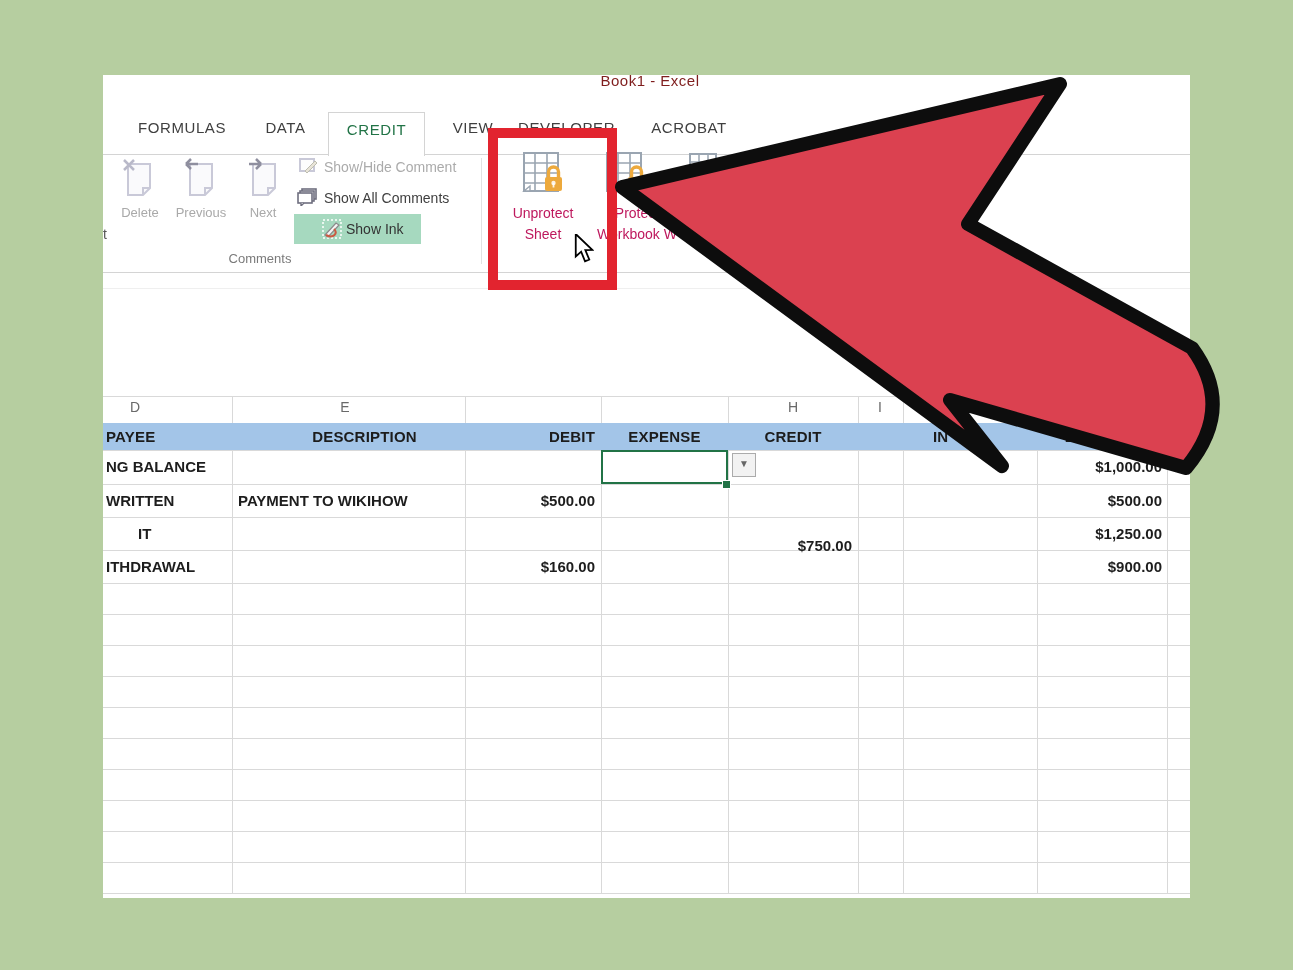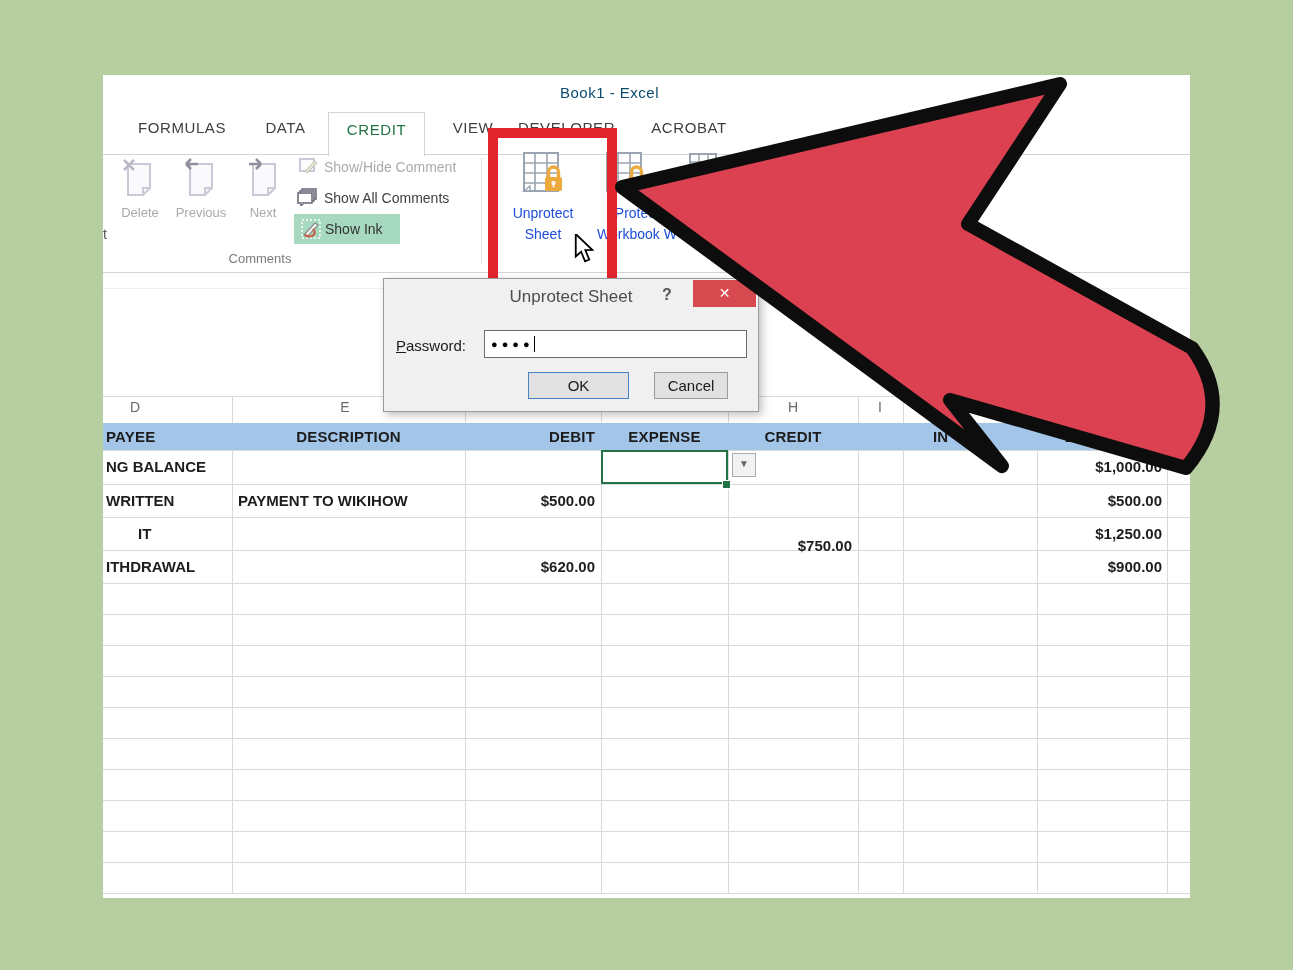--- a/index.html
+++ b/index.html
@@ -1,37 +1,37 @@
 <!DOCTYPE html>
 <html><head>
 <meta charset="utf-8">
 <style>
   html,body{margin:0;padding:0;}
   body{font-family:"Liberation Sans", sans-serif;}
   #app{position:relative;width:1293px;height:970px;background:#b6cea0;overflow:hidden;}
   .shot{position:absolute;left:103px;top:75px;width:1087px;height:823px;background:#ffffff;}
   .abs{position:absolute;}
   
-  .win-title{left:560px;top:84px;width:180px;text-align:left;font-size:15px;color:#0c4a6e;letter-spacing:.5px;}
+  .win-title{left:560px;top:72px;width:180px;text-align:center;font-size:15px;color:#7f1d1d;letter-spacing:.5px;}
   
   .tab{top:119px;height:24px;font-size:15px;color:#3f3f3f;text-align:center;letter-spacing:.6px;}
   .tabline{left:103px;top:154px;width:1087px;height:1px;background:#d4d4d4;}
   .tab-active-box{left:328px;top:112px;width:95px;height:43px;background:#fff;border:1px solid #d4d4d4;border-bottom:none;z-index:2;}
   .tab-active-box span{display:block;margin-top:8px;font-size:15px;color:#217346;letter-spacing:.6px;text-align:center;}
   
   .rlabel{font-size:13px;color:#a9a9a9;text-align:center;}
   .rtext{font-size:14px;}
   .grouplbl{left:210px;top:251px;width:100px;text-align:center;font-size:13px;color:#7a7a7a;}
   .vsep{left:481px;top:158px;width:1px;height:106px;background:#e2e2e2;}
   .ribbon-bottom{left:103px;top:272px;width:1087px;height:1px;background:#d4d4d4;}
   .ribbon-bottom2{left:103px;top:288px;width:1087px;height:1px;background:#efefef;}
-  .showink{left:294px;top:214px;width:106px;height:30px;background:#a6d9bf;display:flex;align-items:center;z-index:1;}
+  .showink{left:294px;top:214px;width:106px;height:30px;background:#a6d9bf;display:flex;align-items:center;z-index:1;padding-left:21px;}
   .showink span{font-size:14px;color:#333;margin-left:4px;}
   
-  .bigbtn-lbl{font-size:14px;color:#1d4ed8;text-align:center;line-height:21px;}
+  .bigbtn-lbl{font-size:14px;color:#be185d;text-align:center;line-height:21px;}
   
   .redbox{left:488px;top:128px;width:109px;height:142px;border:10px solid #e2242f;z-index:5;}
   
   .dialog{left:383px;top:278px;width:374px;height:132px;background:#f0f0f0;border:1px solid #9b9b9b;box-shadow:3px 3px 8px rgba(0,0,0,.25);z-index:6;}
   .dlg-title{left:0;top:8px;width:374px;text-align:center;font-size:17px;color:#4d4d4d;}
   .dlg-help{left:278px;top:7px;font-size:16px;font-weight:bold;color:#555;}
   .dlg-close{left:309px;top:1px;width:63px;height:27px;background:#d6494f;color:#fff;text-align:center;line-height:27px;font-size:14px;}
   .dlg-label{left:12px;top:58px;font-size:15px;color:#1a1a1a;}
   .dlg-label u{text-decoration:underline;}
   .dlg-input{left:100px;top:51px;width:263px;height:28px;background:#fff;border:1px solid #6b6b6b;box-sizing:border-box;display:flex;align-items:center;}
@@ -197,21 +197,21 @@
   <div class="abs redbox"></div>
 
   <div class="abs collbl" style="left:115px;">D</div>
   <div class="abs collbl" style="left:325px;">E</div>
   <div class="abs collbl" style="left:773px;">H</div>
   <div class="abs collbl" style="left:860px;">I</div>
   <div class="abs collbl" style="left:1082px;">K</div>
 
   <div class="abs hdrband"></div>
   <div class="abs hdr" style="left:106px;">PAYEE</div>
-  <div class="abs hdr" style="left:232px;width:233px;text-align:center;">DESCRIPTION</div>
+  <div class="abs hdr" style="left:248px;width:233px;text-align:center;">DESCRIPTION</div>
   <div class="abs hdr" style="left:465px;width:130px;text-align:right;">DEBIT</div>
   <div class="abs hdr" style="left:601px;width:127px;text-align:center;">EXPENSE</div>
   <div class="abs hdr" style="left:728px;width:130px;text-align:center;">CREDIT</div>
   <div class="abs hdr" style="left:933px;">IN</div>
   <div class="abs hdr" style="left:1037px;width:130px;text-align:center;">BALANCE</div>
 
   <div class="abs cell" style="left:106px;top:458px;">NG BALANCE</div>
   <div class="abs cell money" style="left:1037px;top:458px;width:125px;">$1,000.00</div>
   <div class="abs selcell"></div>
   <div class="abs fillhandle"></div>
@@ -220,35 +220,23 @@
   <div class="abs cell" style="left:106px;top:492px;">WRITTEN</div>
   <div class="abs cell" style="left:238px;top:492px;">PAYMENT TO WIKIHOW</div>
   <div class="abs cell money" style="left:465px;top:492px;width:130px;">$500.00</div>
   <div class="abs cell money" style="left:1037px;top:492px;width:125px;">$500.00</div>
 
   <div class="abs cell" style="left:106px;top:525px;margin-left:32px;">IT</div>
   <div class="abs cell money" style="left:728px;top:525px;width:124px;margin-top:12px;">$750.00</div>
   <div class="abs cell money" style="left:1037px;top:525px;width:125px;">$1,250.00</div>
 
   <div class="abs cell" style="left:106px;top:558px;">ITHDRAWAL</div>
-  <div class="abs cell money" style="left:465px;top:558px;width:130px;">$620.00</div>
+  <div class="abs cell money" style="left:465px;top:558px;width:130px;">$160.00</div>
   <div class="abs cell money" style="left:1037px;top:558px;width:125px;">$900.00</div>
 
-  <div class="abs dialog">
-    <div class="abs dlg-title">Unprotect Sheet</div>
-    <div class="abs dlg-help">?</div>
-    <div class="abs dlg-close"><span>✕</span></div>
-    <div class="abs dlg-label"><u>P</u><span>assword:</span></div>
-    <div class="abs dlg-input">
-      <span class="pw-dots">●●●●</span>
-      <span class="caret"></span>
-    </div>
-    <div class="abs dlg-btn ok">OK</div>
-    <div class="abs dlg-btn cancel">Cancel</div>
-  </div>
 
   <div class="abs" style="left:574px;top:234px;z-index:7;">
     <svg width="20" height="30" viewBox="0 0 13 20">
       <polygon points="1,0 1,15 4.6,11.8 7.2,18.2 10,17 7.4,10.8 12,10.6" fill="#fff" stroke="#000" stroke-width="1.2"></polygon>
     </svg>
   </div>
 
   <svg class="abs" style="left:0;top:0;z-index:8;pointer-events:none;" width="1293" height="970" viewBox="0 0 1293 970">
     <path d="M 622 187 L 1060 84 L 968 224 L 1192 348 Q 1236 408 1186 468 L 950 400 L 1002 466 Z" fill="#db4150" stroke="#0d0d0d" stroke-width="14" stroke-linejoin="round"></path>
   </svg>

